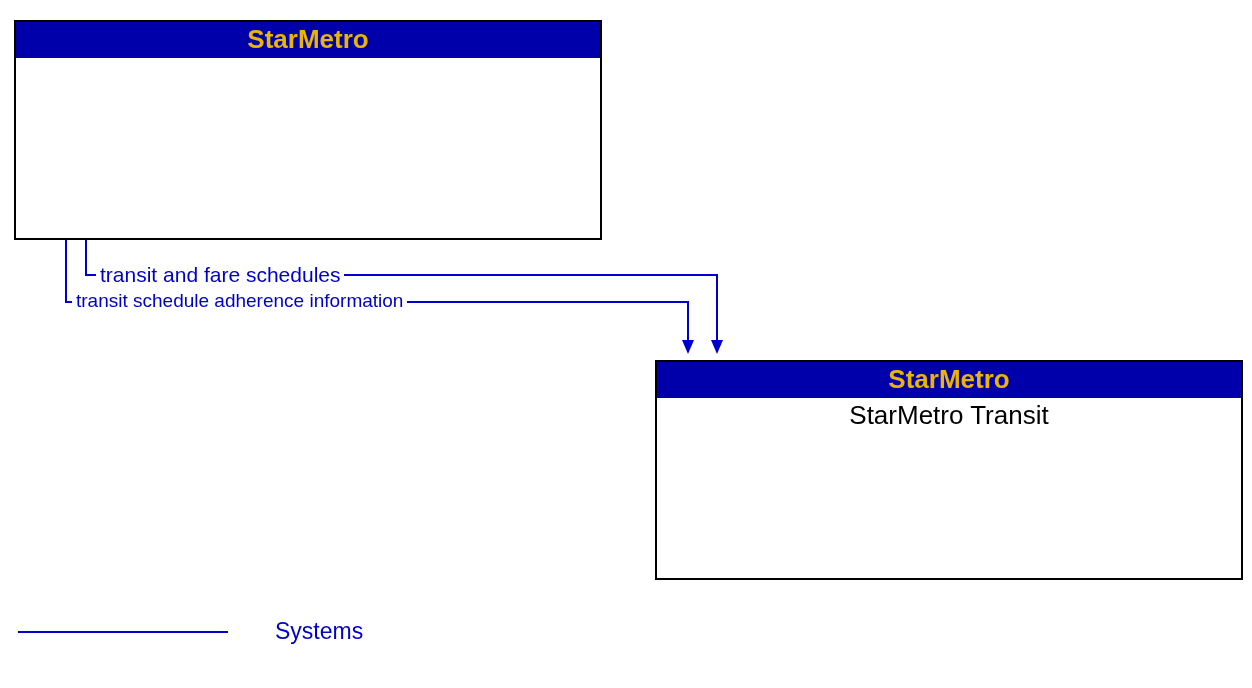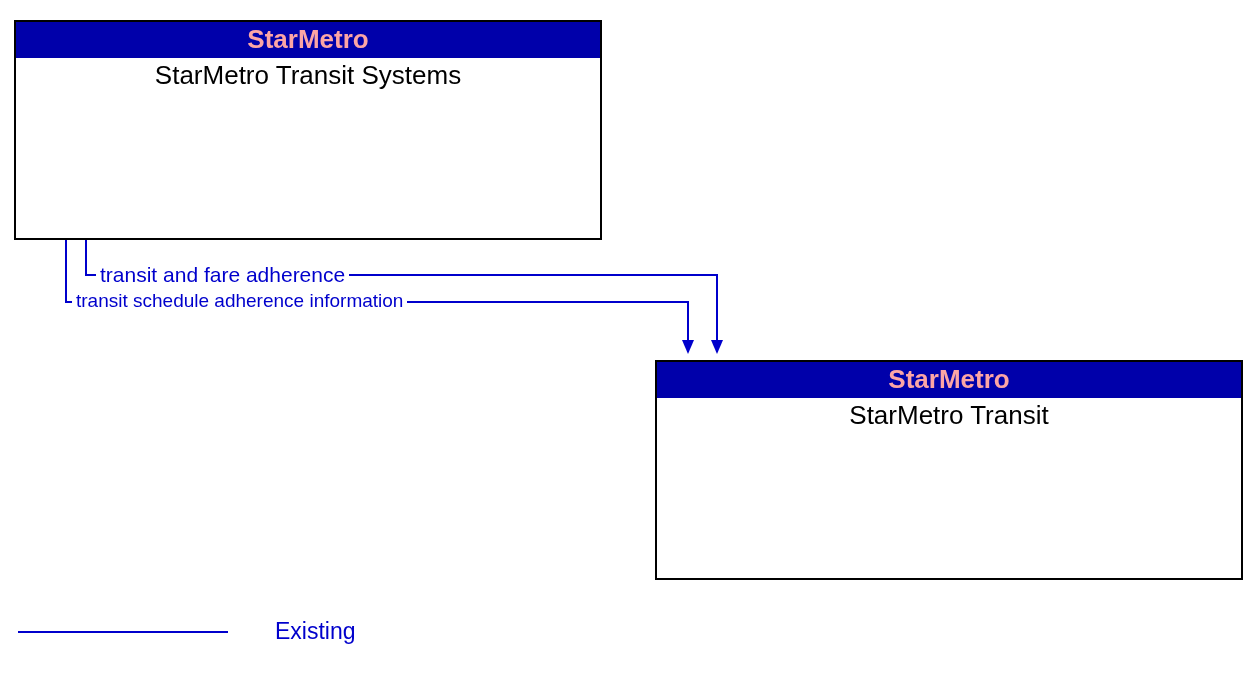--- a/index.html
+++ b/index.html
@@ -17,21 +17,21 @@
     height: 688px;
   }
   .node-box {
     position: absolute;
     border: 2px solid #000;
     background: #fff;
     box-sizing: border-box;
   }
   .node-header {
     background: #0000aa;
-    color: #fca5a5;
+    color: #eab308;
     font-weight: bold;
     text-align: center;
     padding: 2px 0 3px 0;
   }
   .node-title {
     color: #000;
     text-align: center;
     padding: 2px 6px 0 6px;
   }
   .flow-label {
@@ -57,39 +57,38 @@
     color: #0000cc;
   }
 </style>
 </head>
 <body>
 
 <div class="container">
 
   <div class="node-box" style="left:14px; top:20px; width:588px; height:220px;">
     <div class="node-header" style="font-size:26px;">StarMetro</div>
-    <div class="node-title" style="font-size:26px;">StarMetro Transit Systems</div>
   </div>
 
   <div class="node-box" style="left:655px; top:360px; width:588px; height:220px;">
     <div class="node-header" style="font-size:26px;">StarMetro</div>
     <div class="node-title" style="font-size:26px;">StarMetro Transit</div>
   </div>
 
   <svg width="1252" height="688">
     <defs>
       <marker id="arrow" markerWidth="10" markerHeight="10" refX="6" refY="3" orient="auto" markerUnits="strokeWidth">
         <path d="M0,0 L7,3 L0,6 Z" fill="#0000cc"></path>
       </marker>
     </defs>
 
     <path d="M86,240 L86,275 L717,275 L717,352" fill="none" stroke="#0000cc" stroke-width="2" marker-end="url(#arrow)"></path>
 
     <path d="M66,240 L66,302 L688,302 L688,352" fill="none" stroke="#0000cc" stroke-width="2" marker-end="url(#arrow)"></path>
   </svg>
 
-  <div class="flow-label" style="left:96px; top:263px; font-size:21px;">transit and fare adherence</div>
+  <div class="flow-label" style="left:96px; top:263px; font-size:21px;">transit and fare schedules</div>
   <div class="flow-label" style="left:72px; top:290px; font-size:19px;">transit schedule adherence information</div>
 
   <div class="legend-line" style="left:18px; top:631px; width:210px;"></div>
-  <div class="legend-text" style="left:275px; top:618px; font-size:23px;">Existing</div>
+  <div class="legend-text" style="left:275px; top:618px; font-size:23px;">Systems</div>
 
 </div>
 
 </body></html>

